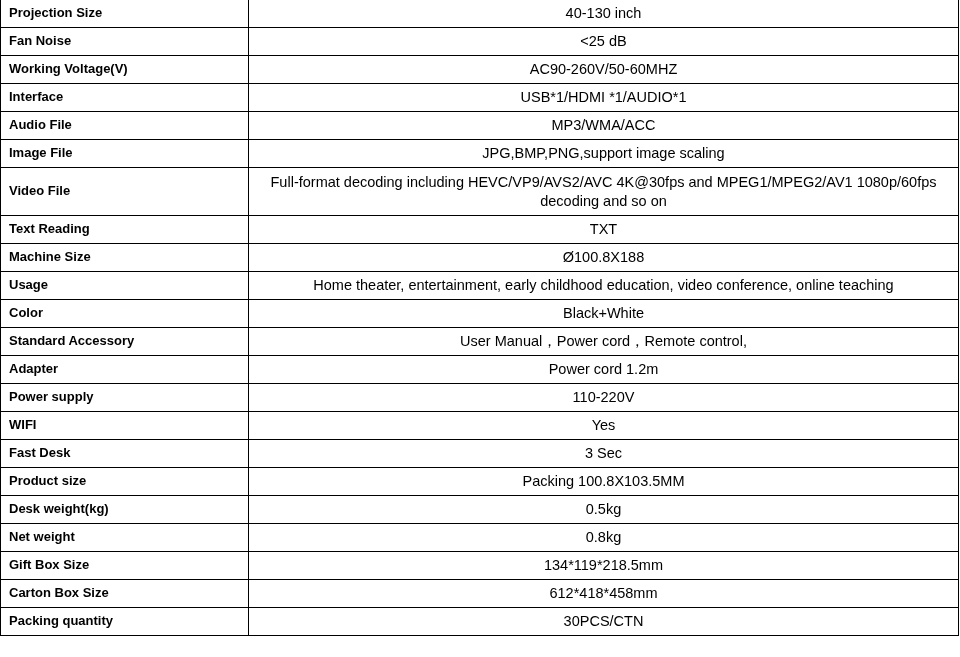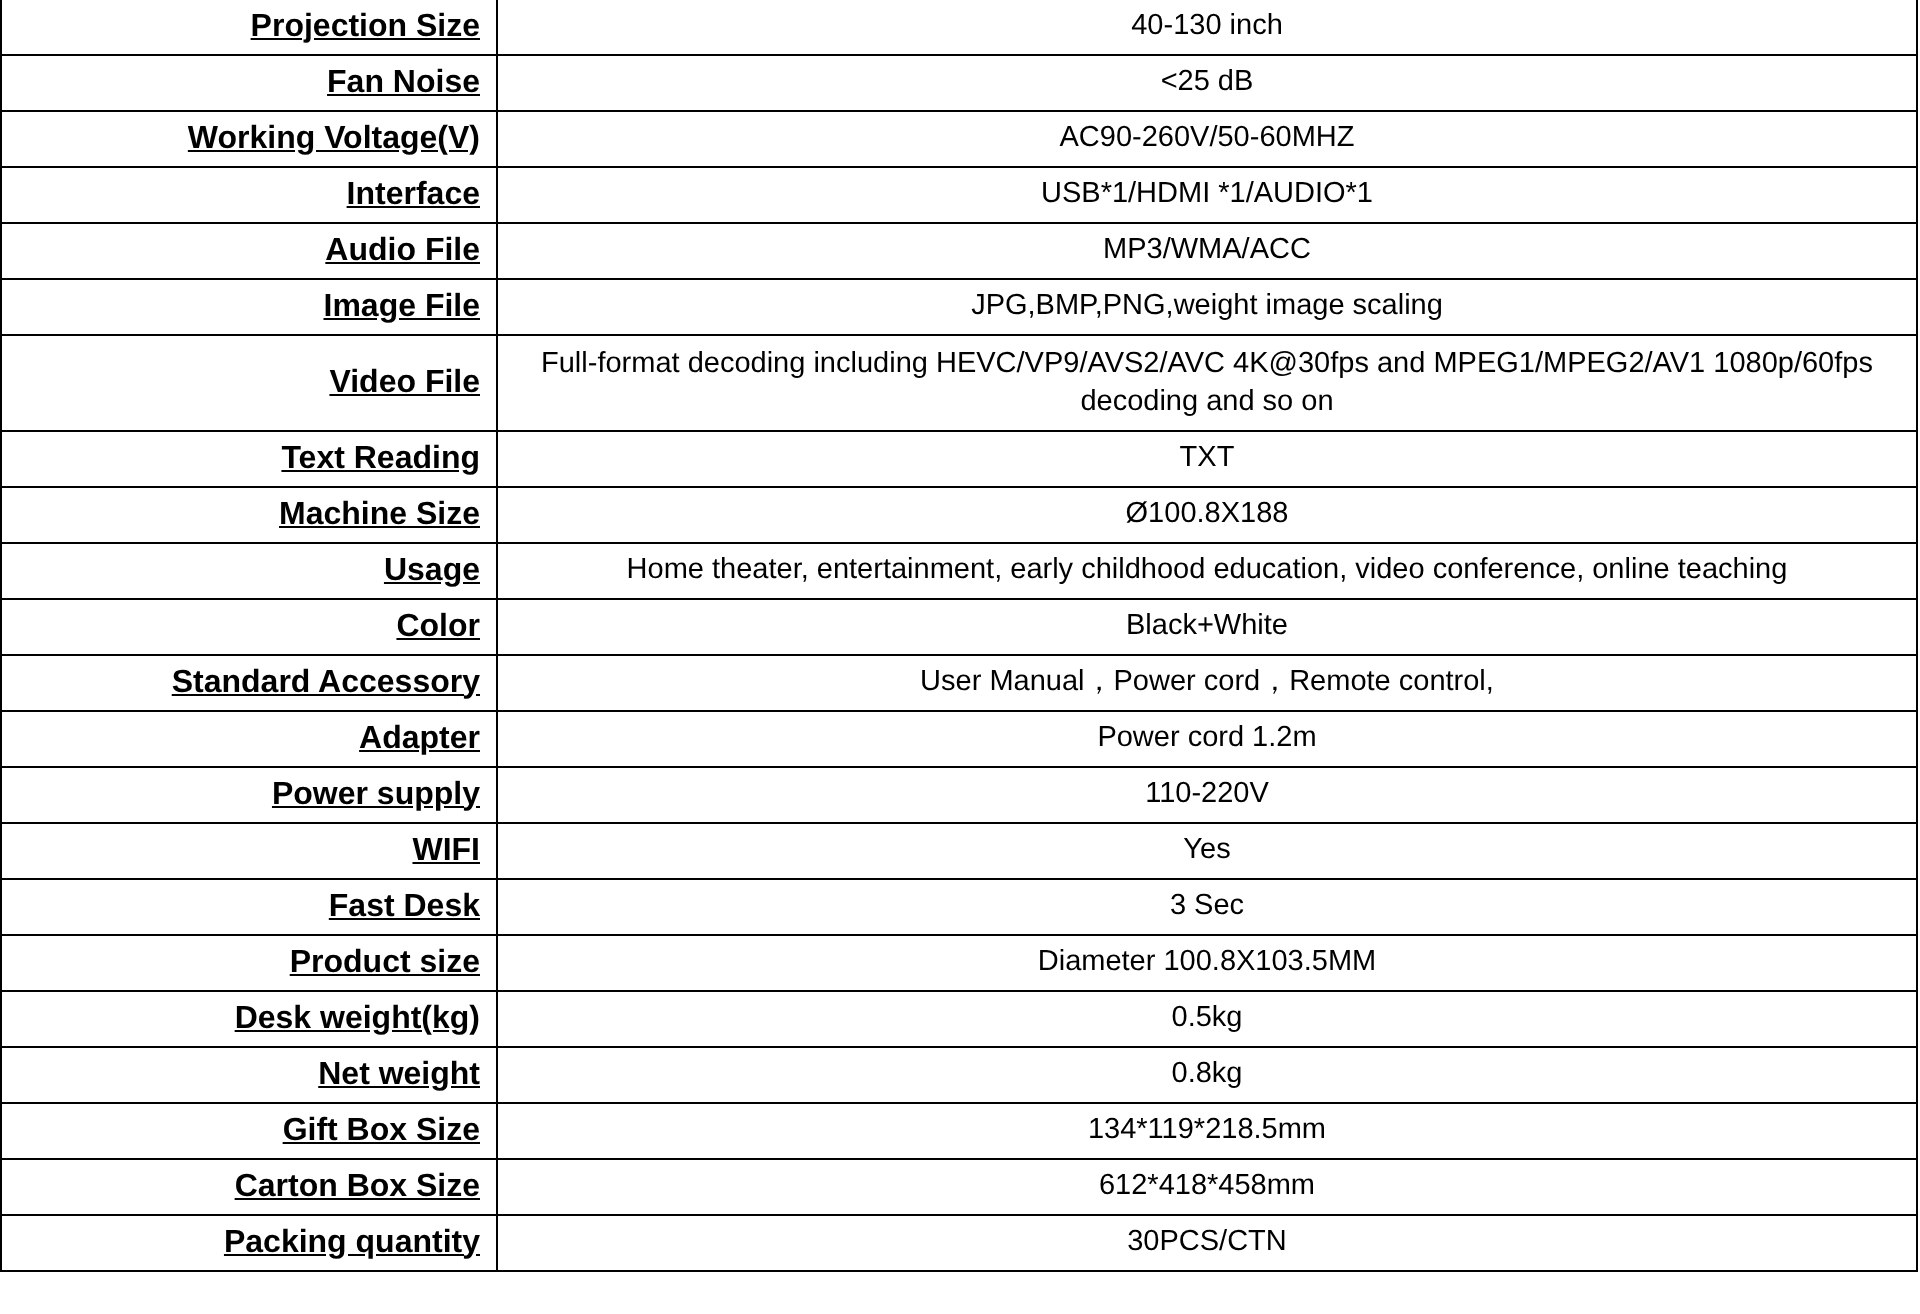--- a/index.html
+++ b/index.html
@@ -23,25 +23,24 @@
   .spec-table col.label-col { width: 248px; }
   .spec-table col.value-col { width: 710px; }
 
   .spec-table td {
     border: 1px solid #000000;
     padding: 0 8px;
     vertical-align: middle;
     line-height: 1.25;
   }
   .spec-table td.label {
-    font-size: 16px;
+    font-size: 13px;
     font-weight: bold;
-    text-align: right;
+    text-align: left;
     height: 27px;
-    text-decoration: underline;
   }
   .spec-table td.value {
     font-size: 14.5px;
     font-weight: normal;
     text-align: center;
     height: 27px;
   }
   .spec-table tr.tall td {
     height: 47px;
   }
@@ -73,21 +72,21 @@
     <tr>
       <td class="label">Interface</td>
       <td class="value">USB*1/HDMI *1/AUDIO*1</td>
     </tr>
     <tr>
       <td class="label">Audio File</td>
       <td class="value">MP3/WMA/ACC</td>
     </tr>
     <tr>
       <td class="label">Image File</td>
-      <td class="value">JPG,BMP,PNG,weight image scaling</td>
+      <td class="value">JPG,BMP,PNG,support image scaling</td>
     </tr>
     <tr class="tall">
       <td class="label">Video File</td>
       <td class="value">Full-format decoding including HEVC/VP9/AVS2/AVC 4K@30fps and MPEG1/MPEG2/AV1 1080p/60fps decoding and so on</td>
     </tr>
     <tr>
       <td class="label">Text Reading</td>
       <td class="value">TXT</td>
     </tr>
     <tr>
@@ -117,21 +116,21 @@
     <tr>
       <td class="label">WIFI</td>
       <td class="value">Yes</td>
     </tr>
     <tr>
       <td class="label">Fast Desk</td>
       <td class="value">3 Sec</td>
     </tr>
     <tr>
       <td class="label">Product size</td>
-      <td class="value">Diameter 100.8X103.5MM</td>
+      <td class="value">Packing 100.8X103.5MM</td>
     </tr>
     <tr>
       <td class="label">Desk weight(kg)</td>
       <td class="value">0.5kg</td>
     </tr>
     <tr>
       <td class="label">Net weight</td>
       <td class="value">0.8kg</td>
     </tr>
     <tr>

